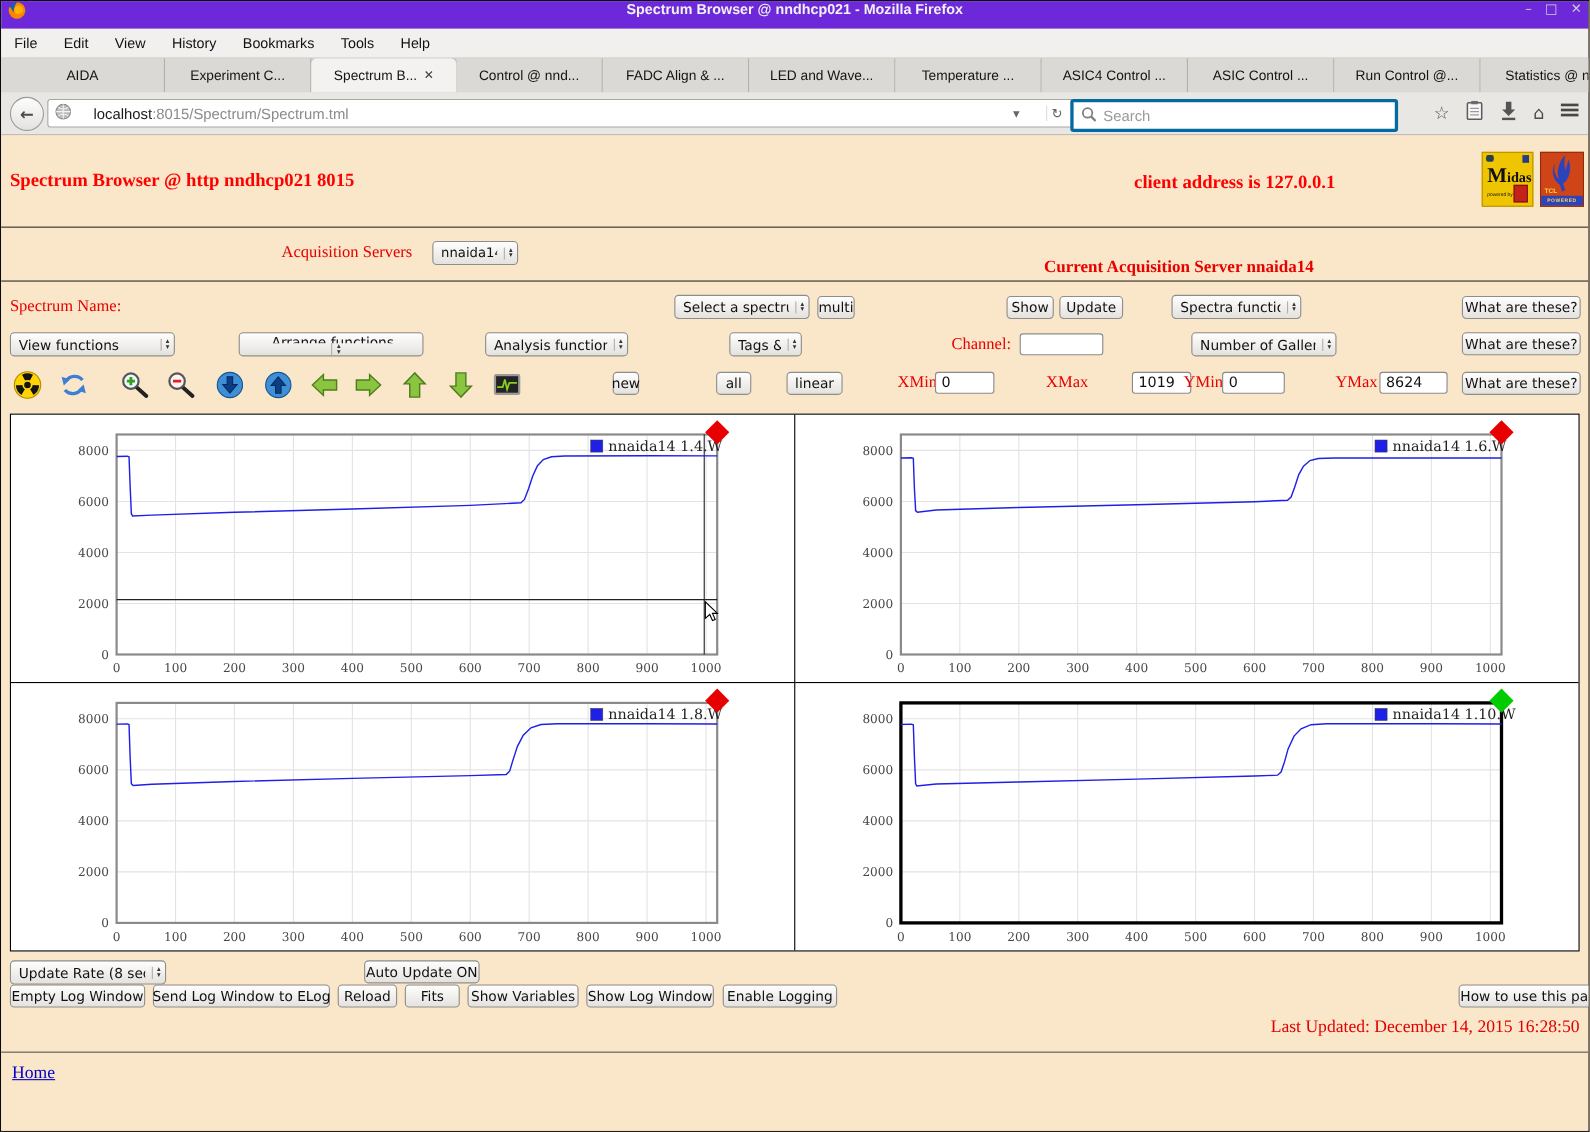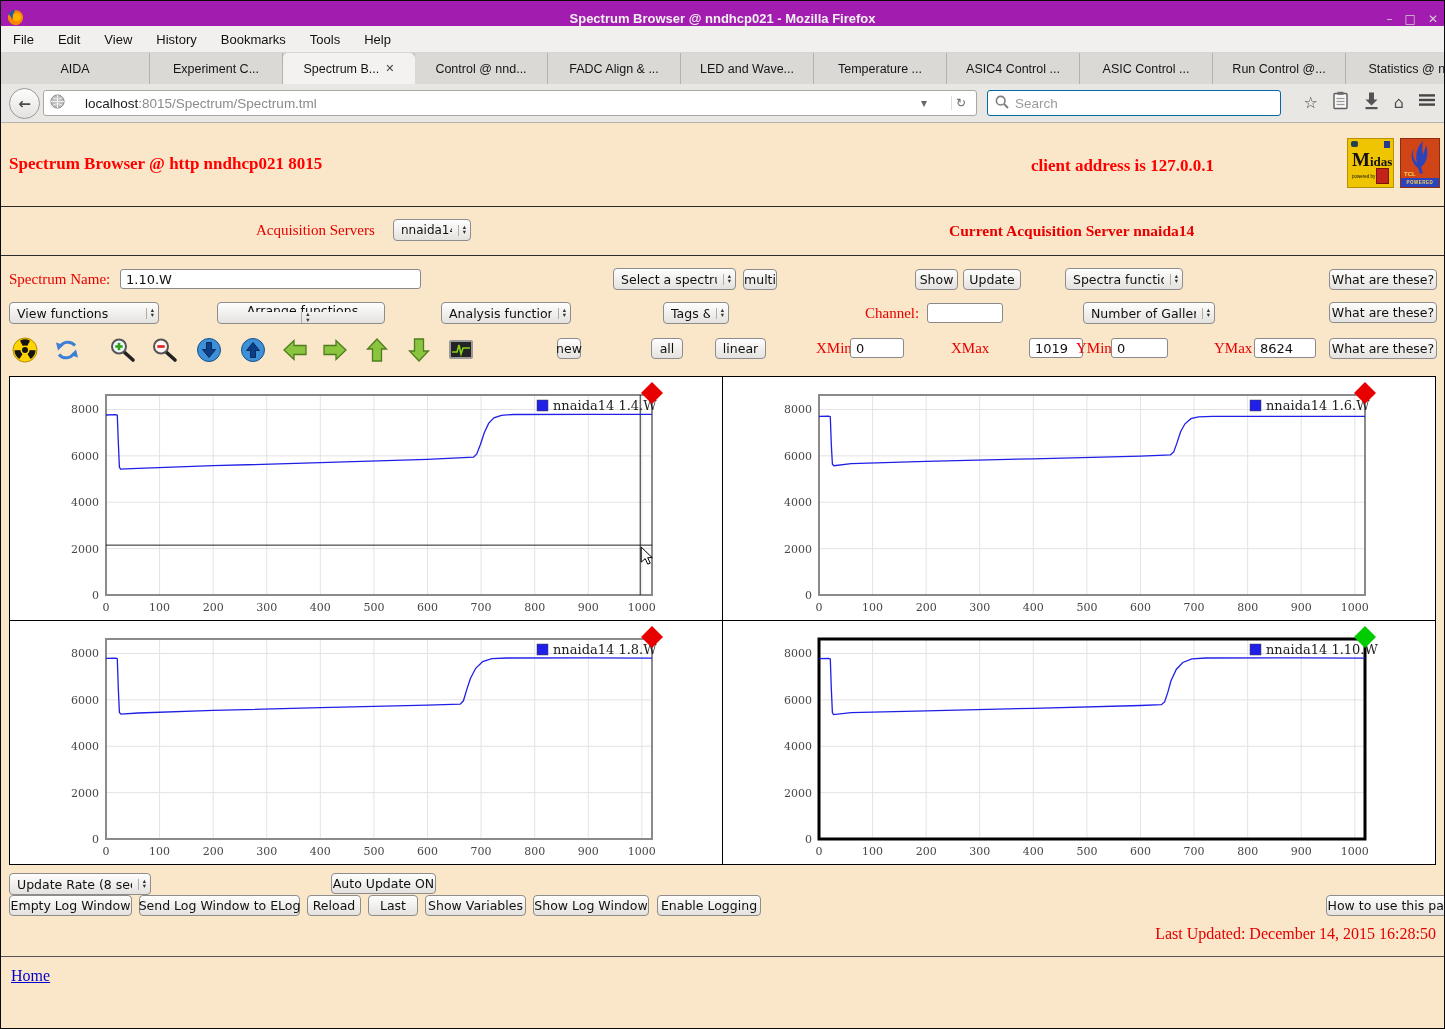--- a/index.html
+++ b/index.html
@@ -1,19 +1,19 @@
 <!DOCTYPE html>
 <html><head>
 <meta charset="utf-8">
 <style>
   html,body{margin:0;padding:0;background:#555;}
   .window{position:relative;width:1445px;height:1029px;background:#fae6c8;overflow:hidden;
           font-family:"DejaVu Sans",sans-serif;box-sizing:border-box;border:1px solid #0a0a0a;}
   
-  .titlebar{position:relative;height:25px;background:#a21caf;color:#efefef;display:flex;align-items:flex-end;}
+  .titlebar{position:relative;height:25px;background:#6d28d9;color:#efefef;display:flex;align-items:flex-start;}
   .titlebar .ttext{position:absolute;left:0;right:0;text-align:center;font:bold 13px "Liberation Sans",sans-serif;color:#f2f2f2;}
   .fxlogo{margin-left:6px;display:flex;align-items:center;z-index:2;}
   .winbtns{position:absolute;right:6px;display:flex;gap:12px;font:12px "DejaVu Sans",sans-serif;color:#cfcfcf;z-index:2;}
   .winbtns span{cursor:default;}
   .menubar{height:26px;background:#f1f0ee;border-bottom:1px solid #d8d6d2;display:flex;align-items:center;gap:24px;padding-left:12px;font:13px "Liberation Sans",sans-serif;color:#111;}
   .tabbar{height:31px;background:#cfccc8;display:flex;align-items:stretch;}
   .tab{flex:0 0 124px;display:flex;align-items:center;justify-content:center;gap:6px;font:12.5px "Liberation Sans",sans-serif;
        color:#151515;background:#dbd9d5;border-right:1px solid #b4b1ad;white-space:nowrap;overflow:hidden;padding:0 4px;}
   .tab.first{flex-basis:140px;}
   .tab.active{background:#f3f2f0;border-radius:5px 5px 0 0;border-right:none;box-shadow:1px 0 0 #b4b1ad;}
@@ -21,22 +21,22 @@
   .navbar{position:relative;height:38px;background:#e9e7e4;border-bottom:1px solid #b5b2ae;}
   .circlebtn{position:absolute;left:8px;top:4px;width:29px;height:29px;border-radius:50%;border:1px solid #9a9a9a;
              background:linear-gradient(#fdfdfd,#e4e2df);display:flex;align-items:center;justify-content:center;
              font:bold 15px "DejaVu Sans",sans-serif;color:#4a4a4a;}
   .urlfield{position:absolute;left:42px;top:6px;width:920px;height:24px;background:#fff;border:1px solid #aaa7a2;border-radius:3px;
             display:flex;align-items:center;padding:0 6px;gap:20px;font:13.5px "Liberation Sans",sans-serif;}
   .urlhost{color:#1a1a1a;}
   .urlrest{color:#8b8b8b;}
   .urlspacer{flex:1;}
   .urlctl{color:#666;font-size:12px;padding:0 4px;border-left:1px solid #ddd;}
-  .searchfield{position:absolute;left:972px;top:6px;width:278px;height:24px;background:#fff;border:1px solid #0369a1;border-radius:3px;
-               display:flex;align-items:center;gap:6px;padding:0 7px;font:13.5px "Liberation Sans",sans-serif;color:#9a9a9a;margin-left:14px;}
+  .searchfield{position:absolute;left:972px;top:6px;width:278px;height:24px;background:#fff;border:3px solid #0369a1;border-radius:3px;
+               display:flex;align-items:center;gap:6px;padding:0 7px;font:13.5px "Liberation Sans",sans-serif;color:#9a9a9a;}
   .navicons{position:absolute;right:8px;top:6px;display:flex;align-items:center;gap:14px;height:24px;}
   .navicons .g{font-size:16px;color:#4d4d4d;}
   
   .page{position:relative;height:909px;background:#fae6c8;}
   .abs{position:absolute;}
   .rtitle{font:bold 17px "Liberation Serif",serif;color:#f00;}
   .rlab{font:15px "Liberation Serif",serif;color:#e80000;}
   .rlab.b{font-weight:bold;font-size:15.5px;}
   .rule{position:absolute;left:0;right:0;border-top:1px solid #2b2b2b;}
   .btn{position:absolute;box-sizing:border-box;background:linear-gradient(#fefefe,#e4e2de);border:1px solid #8d8d8d;border-radius:4px;
@@ -204,26 +204,25 @@
     <div class="rule" style="top:83px;"></div>
 
     <div class="abs rlab" style="left:255px;top:99px;">Acquisition Servers</div>
     <div class="sel" style="left:392px;top:96px;width:78px;font-size:12px;">
       <span class="lbl">nnaida14</span>
       <span class="spin">
           <span>▴</span>
           <span>▾</span>
         </span>
     </div>
-    <div class="abs rlab b" style="left:948px;top:99px;">Current Acquisition Server nnaida14</div>
+    <div class="abs rlab b" style="left:948px;top:111px;">Current Acquisition Server nnaida14</div>
 
     <div class="rule" style="top:132px;"></div>
 
     <div class="abs rlab" style="left:8px;top:148px;">Spectrum Name:</div>
-    <input class="inp" style="left: 119px; top: 146px; width: 301px;" value="1.10.W">
     <div class="sel" style="left:612px;top:145px;width:123px;">
       <span class="lbl">Select a spectrum</span>
       <span class="spin">
           <span>▴</span>
           <span>▾</span>
         </span>
     </div>
     <div class="btn" style="left:742px;top:146px;width:34px;">multi</div>
     <div class="btn" style="left:914px;top:146px;width:43px;">Show</div>
     <div class="btn" style="left:962px;top:146px;width:58px;">Update</div>
@@ -525,21 +524,21 @@
       <span class="spin">
           <span>▴</span>
           <span>▾</span>
         </span>
     </div>
     <div class="btn" style="left:330px;top:750px;width:105px;">Auto Update ON</div>
 
     <div class="btn" style="left:8px;top:772px;width:123px;">Empty Log Window</div>
     <div class="btn" style="left:138px;top:772px;width:161px;">Send Log Window to ELog</div>
     <div class="btn" style="left:306px;top:772px;width:54px;">Reload</div>
-    <div class="btn" style="left:367px;top:772px;width:50px;">Last</div>
+    <div class="btn" style="left:367px;top:772px;width:50px;">Fits</div>
     <div class="btn" style="left:424px;top:772px;width:101px;">Show Variables</div>
     <div class="btn" style="left:532px;top:772px;width:116px;">Show Log Window</div>
     <div class="btn" style="left:656px;top:772px;width:104px;">Enable Logging</div>
     <div class="btn" style="left:1301px;top:772px;width:135px;margin-left:24px;">How to use this page</div>
 
     <div class="abs lastupd" style="right:8px;top:802px;">Last Updated: December 14, 2015 16:28:50</div>
 
     <div class="rule" style="top:833px;border-top-color:#555;"></div>
     <a class="abs homelink" style="left:10px;top:844px;" href="#">Home</a>
   </div>

